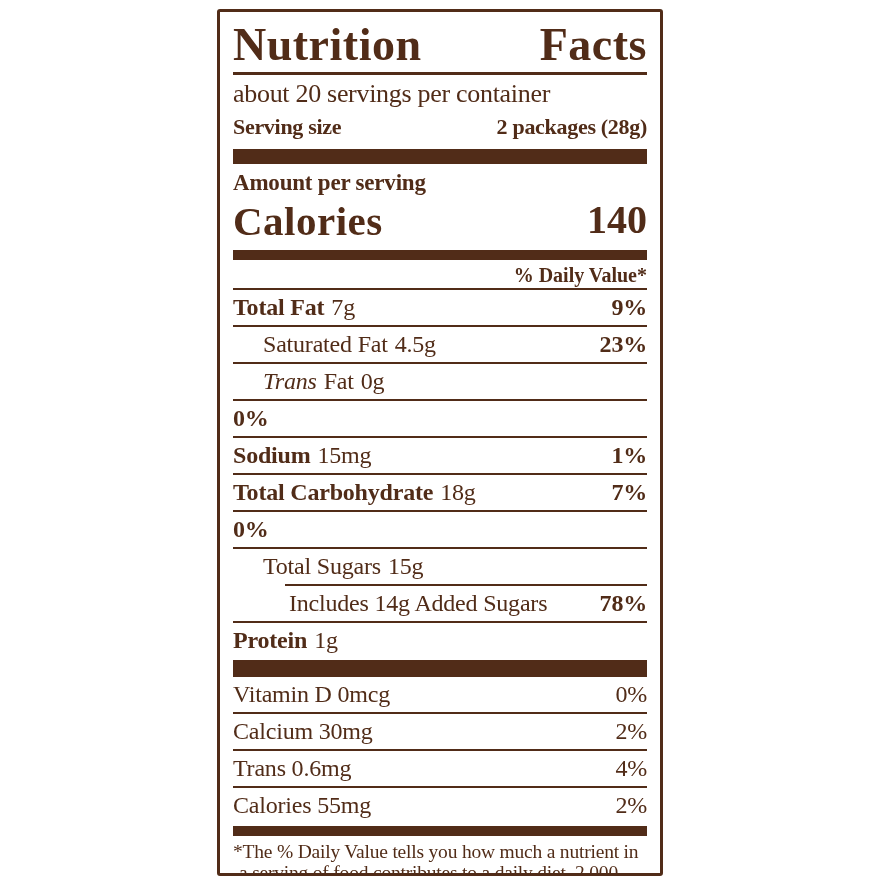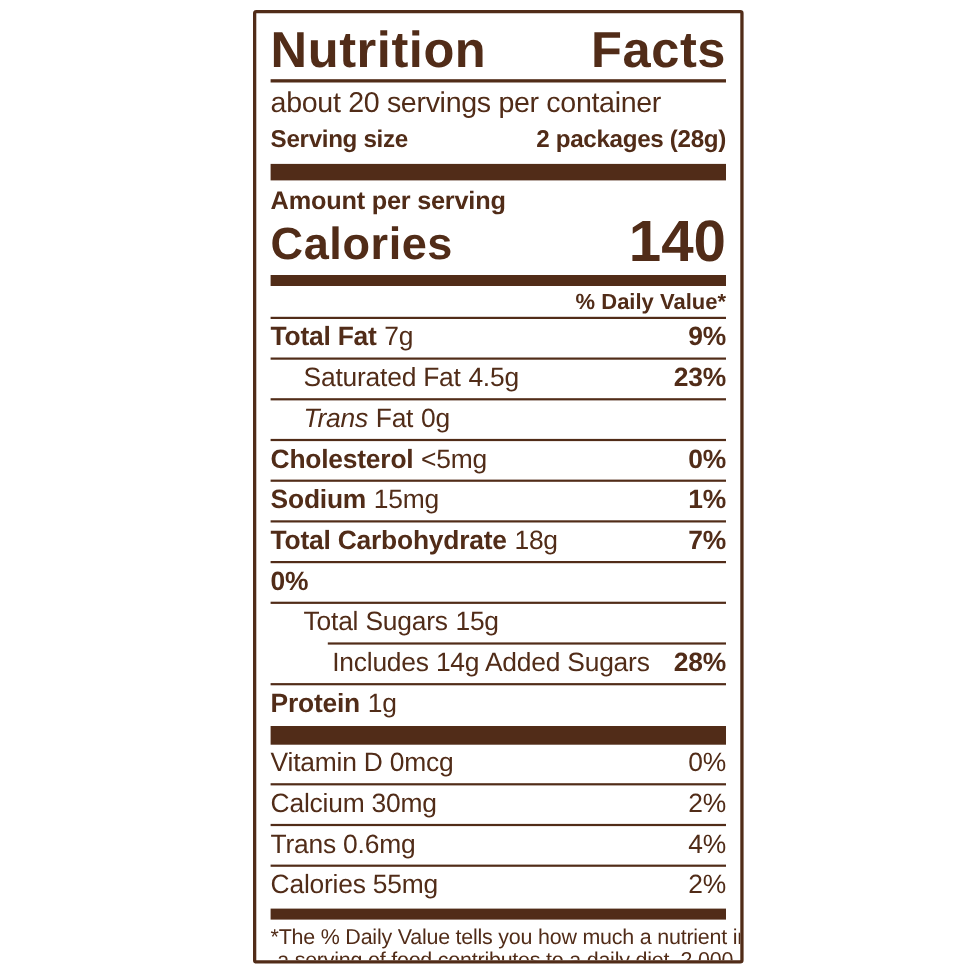--- a/index.html
+++ b/index.html
@@ -4,47 +4,48 @@
 <style>
   * { margin:0; padding:0; box-sizing:border-box; }
   html,body { width:884px; height:884px; background:#ffffff; }
   body {
     font-family:"Liberation Sans", sans-serif;
     color:#512c18;
     position:relative;
   }
   .label-box {
     position:absolute;
-    left:230px; top:9px;
+    left:217px; top:9px;
     width:446px; height:867px;
     border:3px solid #512c18;
     border-radius:3px;
     background:#ffffff;
     padding:7px 13px 8px 13px;
     overflow:hidden;
+    font-family:Liberation Serif, serif;
   }
   .title-row {
     display:flex; justify-content:space-between; align-items:baseline;
     font-weight:bold; font-size:46px; line-height:48px;
     letter-spacing:0.5px;
     margin-top:2px;
   }
   .rule { height:2px; background:#512c18; }
   .rule-3 { height:3px; background:#512c18; margin-top:3px; }
   .rule-ind { height:2px; background:#512c18; margin-left:52px; }
   .servings { font-size:26px; line-height:33px; letter-spacing:-0.3px; margin-top:2px; }
   .serving-size {
     display:flex; justify-content:space-between;
     font-weight:bold; font-size:22px; line-height:33px; letter-spacing:-0.3px;
   }
   .bar-thick { height:15px; background:#512c18; margin-top:6px; }
   .amount-per-serving { font-weight:bold; font-size:23px; line-height:29px; margin-top:4px; letter-spacing:-0.2px; }
   .calories-row { display:flex; justify-content:space-between; align-items:flex-end; margin-top:0px; }
   .calories-word { font-weight:bold; font-size:41px; line-height:43px; letter-spacing:0.5px; }
-  .calories-num { font-weight:bold; font-size:53px; line-height:46px; }
+  .calories-num { font-weight:bold; font-size:40px; line-height:46px; }
   .bar-med { height:10px; background:#512c18; margin-top:7px; }
   .dv-header { text-align:right; font-weight:bold; font-size:20px; line-height:26px; padding-top:2px; }
   .row {
     display:flex; justify-content:space-between; align-items:baseline;
     font-size:24px; line-height:28px; padding:3px 0 4px 0;
     letter-spacing:-0.2px;
   }
   .nm { white-space:nowrap; }
   .nm .strong { font-weight:bold; }
   .nm .amt { margin-left:7px; }
@@ -103,21 +104,20 @@
   </div>
   <div class="rule"></div>
 
   <div class="row">
     <span class="nm ind1"><span class="it">Trans</span><span class="amt">Fat</span><span class="amt">0g</span></span>
     <span class="dv"></span>
   </div>
   <div class="rule"></div>
 
   <div class="row">
-    <span class="nm"><span class="strong">Cholesterol</span><span class="amt">&lt;5mg</span></span>
     <span class="dv">0%</span>
   </div>
   <div class="rule"></div>
 
   <div class="row">
     <span class="nm"><span class="strong">Sodium</span><span class="amt">15mg</span></span>
     <span class="dv">1%</span>
   </div>
   <div class="rule"></div>
 
@@ -133,21 +133,21 @@
   <div class="rule"></div>
 
   <div class="row">
     <span class="nm ind1"><span>Total Sugars</span><span class="amt">15g</span></span>
     <span class="dv"></span>
   </div>
   <div class="rule-ind"></div>
 
   <div class="row">
     <span class="nm ind2"><span>Includes 14g Added Sugars</span></span>
-    <span class="dv">28%</span>
+    <span class="dv">78%</span>
   </div>
   <div class="rule"></div>
 
   <div class="row">
     <span class="nm"><span class="strong">Protein</span><span class="amt">1g</span></span>
     <span class="dv"></span>
   </div>
 
   <div class="bar-protein"></div>
 

